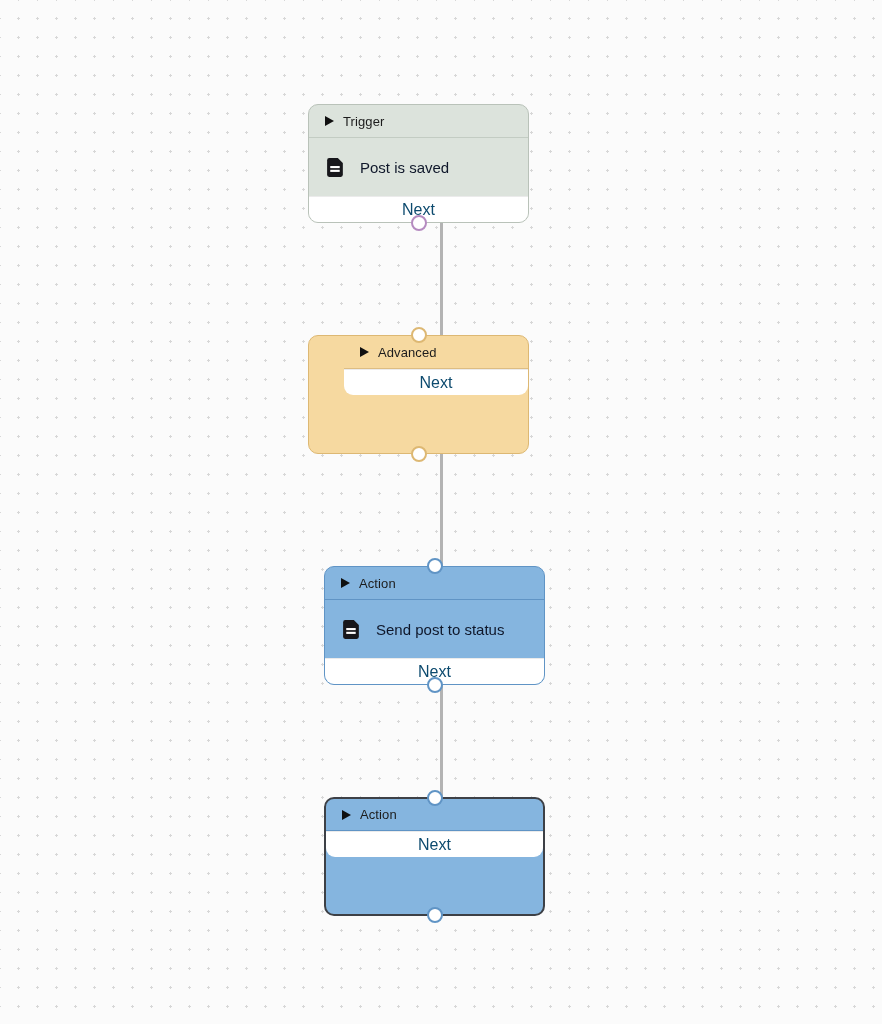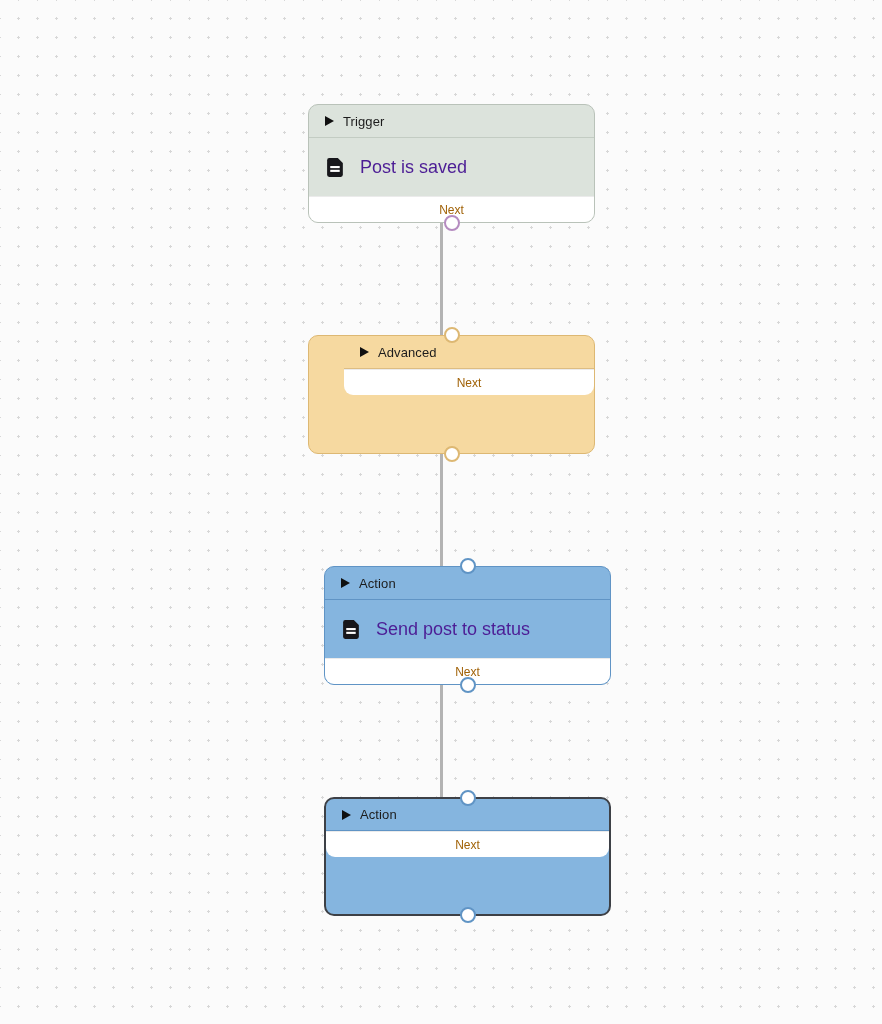--- a/index.html
+++ b/index.html
@@ -28,21 +28,21 @@
     z-index: 1;
   }
   .edge-1 { top: 223px; height: 112px; }
   .edge-2 { top: 454px; height: 112px; }
   .edge-3 { top: 685px; height: 112px; }
 
   
   .node {
     position: absolute;
     left: 308px;
-    width: 287px;
+    width: 221px;
     height: 119px;
     border-radius: 10px;
     border: 1px solid transparent;
     z-index: 2;
   }
   .node-1 { top: 104px; }
   .node-2 { top: 335px; }
   .node-3 { top: 566px; }
   .node-4 { top: 797px; }
 
@@ -63,33 +63,33 @@
     border-bottom: 5.5px solid transparent;
   }
 
   .node .body {
     height: 58px;
     display: flex;
     align-items: center;
     padding: 0 16px;
     gap: 14px;
   }
-  .title-label { font-size: 18px; font-weight: 500; color: #4c1d95; }
+  .title-label { font-size: 15px; font-weight: 500; color: #0f172a; }
   .body-icon { display: flex; align-items: center; }
 
   .node .footer {
     height: 26px;
     background: #ffffff;
     border-top: 1px solid rgba(0,0,0,0.08);
     border-radius: 0 0 9px 9px;
     display: flex;
     align-items: center;
     justify-content: center;
   }
-  .next-label { font-size: 12px; color: #a16207; }
+  .next-label { font-size: 16px; color: #0c4a6e; }
 
   
   .port {
     position: absolute;
     left: 50%;
     width: 16px;
     height: 16px;
     border-radius: 50%;
     background: #ffffff;
     border: 2px solid #999;

